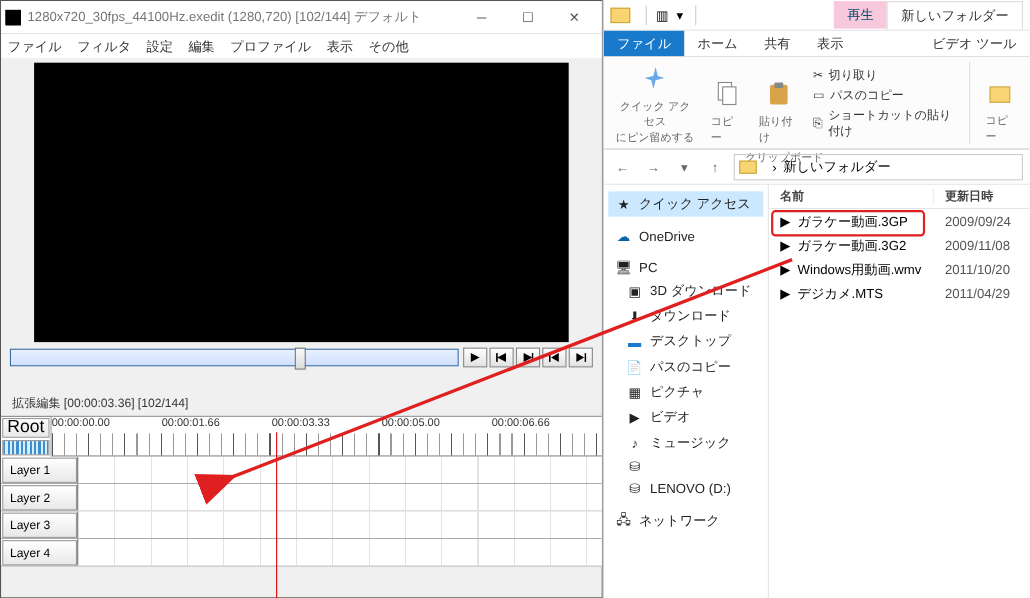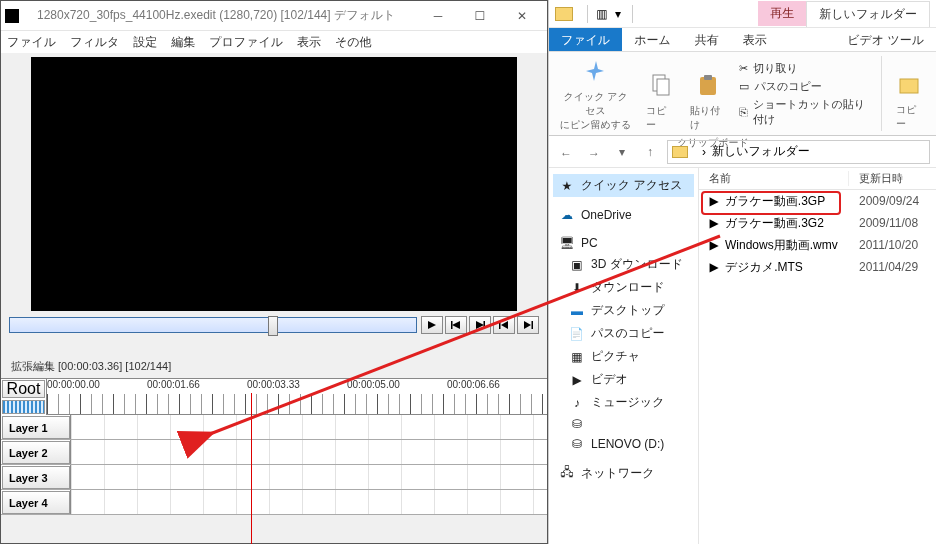--- a/index.html
+++ b/index.html
@@ -1,21 +1,21 @@
 <!DOCTYPE html>
 <html><head>
 <meta charset="utf-8">
 <style>
   * { box-sizing: border-box; margin: 0; padding: 0; font-family: "Yu Gothic UI", "Meiryo", sans-serif; }
   body { width: 936px; height: 544px; background: #fff; font-size: 12px; color: #000; position: relative; }
   .container { display: flex; width: 100%; height: 100%; }
   .left-pane { width: 548px; height: 100%; border: 1px solid #555; background: #f0f0f0; display: flex; flex-direction: column; }
   .titlebar { height: 30px; display: flex; align-items: center; padding: 0 4px; background: #fff; border-bottom: 1px solid #e5e5e5; }
   .titlebar .app-icon { width: 14px; height: 14px; background: #000; border: 1px solid #000; margin-right: 6px; }
-  .titlebar .title-text { flex: 1; font-size: 12px; color: #777; margin-left: 12px; }
+  .titlebar .title-text { flex: 1; font-size: 12px; color: #777; }
   .titlebar .win-btns { display: flex; }
   .titlebar .win-btn { width: 42px; height: 28px; display: flex; align-items: center; justify-content: center; color: #555; font-size: 12px; }
   .menubar { height: 22px; display: flex; align-items: center; padding: 0 6px; background: #fff; gap: 14px; font-size: 12px; color: #333; }
   .menubar span { cursor: default; }
   .video-area { flex: 0 0 262px; background: #f0f0f0; padding: 4px 30px; }
   .video-black { width: 100%; height: 100%; background: #000; }
   .scrubber-row { height: 20px; display: flex; align-items: center; padding: 0 8px; gap: 4px; background: #f0f0f0; }
   .scrubber-track { flex: 1; height: 16px; background: linear-gradient(#e8f0ff,#d0e0ff); border: 1px solid #3b6ea5; position: relative; }
   .scrubber-thumb { position: absolute; left: 258px; top: -2px; width: 10px; height: 20px; background: linear-gradient(#f8f8f8,#ddd); border: 1px solid #777; }
   .play-btns { display: flex; gap: 2px; }
@@ -27,52 +27,52 @@
   .timeline-header { display: flex; height: 36px; }
   .tl-leftcol { width: 68px; border-right: 1px solid #888; display: flex; flex-direction: column; }
   .root-btn { height: 18px; border: 1px solid #999; margin: 1px; background: linear-gradient(#fff,#e8e8e8); font-size: 16px; display: flex; align-items: center; justify-content: center; }
   .audio-meter { flex: 1; border: 1px solid #999; margin: 1px; background: repeating-linear-gradient(90deg,#3b8ed0 0 2px,#dbeeff 2px 4px); }
   .tl-ruler { flex: 1; position: relative; background: #fff; }
   .tl-times { display: flex; height: 15px; font-size: 10px; color: #333; }
   .tl-times span { width: 100px; }
   .tl-ticks { height: 21px; border-bottom: 1px solid #888; background: repeating-linear-gradient(90deg,#999 0 1px,transparent 1px 11px); position: relative; }
   .tl-ticks::before { content:""; position:absolute; inset:0; background: repeating-linear-gradient(90deg,#555 0 1px,transparent 1px 33px); }
   .layer-row { display: flex; height: 25px; border-bottom: 1px solid #aaa; }
-  .layer-label { width: 68px; border: 1px solid #999; margin: 1px 0 0 1px; background: linear-gradient(#fff,#e8e8e8); display: flex; align-items: center; padding-left: 6px; font-size: 11px; font-weight: bold; }
+  .layer-label { width: 68px; border: 1px solid #999; margin: 1px 0 0 1px; background: linear-gradient(#fff,#e8e8e8); display: flex; align-items: center; padding-left: 6px; font-size: 11px; }
   .layer-track { flex: 1; background: repeating-linear-gradient(90deg,#e2e2e2 0 1px,transparent 1px 33px),#fff; border-left: 1px solid #888; }
   .playhead { position: absolute; left: 250px; top: 14px; width: 1px; height: 186px; background: #d00; }
 
   
   .right-pane { flex: 1; height: 100%; background: #fff; border-left: 1px solid #ccc; display: flex; flex-direction: column; }
   .exp-titlebar { height: 28px; display: flex; align-items: center; padding: 0 6px; border-bottom: 1px solid #e5e5e5; }
   .folder-icon { width: 18px; height: 14px; background: #f8d572; border: 1px solid #caa63f; margin-right: 8px; }
   .sep { width: 1px; height: 18px; background: #ccc; margin: 0 6px; }
   .small-icon { width: 16px; height: 14px; display:flex; align-items:center; justify-content:center; }
   .ribbon-tabs { display: flex; height: 24px; align-items: stretch; border-bottom: 1px solid #ddd; }
   .rtab { padding: 4px 12px; font-size: 12px; color: #333; }
   .rtab.active { background: #1979ca; color: #fff; }
-  .rtab.pink { background: #f8c8dc; color: #7f1d1d; }
+  .rtab.pink { background: #f8c8dc; color: #0c4a6e; }
   .ribbon-body { height: 84px; border-bottom: 1px solid #ccc; display: flex; padding: 4px 10px; gap: 14px; background: #fcfcfc; }
   .ribbon-group { display: flex; flex-direction: column; align-items: center; justify-content: flex-end; font-size: 10px; color: #666; }
   .ribbon-big-icon { width: 30px; height: 30px; margin-bottom: 4px; display: flex; align-items: center; justify-content: center; }
   .ribbon-col { display: flex; flex-direction: column; gap: 3px; font-size: 11px; color: #333; }
   .ribbon-row { display: flex; align-items: center; gap: 5px; }
   .ribbon-section { display:flex; flex-direction:column; align-items:center; border-right:1px solid #ddd; padding-right:14px; }
   .ribbon-section .section-label { font-size: 10px; color: #666; margin-top: 4px; }
   .addrbar { height: 32px; display: flex; align-items: center; padding: 0 6px; gap: 6px; border-bottom: 1px solid #e5e5e5; }
   .addr-btn { width: 22px; height: 22px; border-radius: 2px; display: flex; align-items: center; justify-content: center; color: #666; }
   .addr-field { flex: 1; height: 24px; border: 1px solid #ccc; display: flex; align-items: center; padding: 0 4px; gap: 6px; font-size: 12px; }
   .exp-content { flex: 1; display: flex; overflow: hidden; }
   .navpane { width: 150px; border-right: 1px solid #e5e5e5; padding: 6px 4px; overflow-y: auto; }
   .nav-item { display: flex; align-items: center; gap: 6px; padding: 3px 4px 3px 16px; font-size: 12px; color: #222; }
   .nav-item.top { padding-left: 6px; font-weight: 400; }
   .nav-item.selected { background: #cce8ff; }
   .ni-icon { width: 16px; height: 14px; flex: 0 0 16px; display:flex; align-items:center; justify-content:center; }
   .filelist { flex: 1; display: flex; flex-direction: column; }
-  .col-headers { display: flex; height: 22px; border-bottom: 1px solid #e5e5e5; font-size: 11px; color: #444; align-items: center; }
+  .col-headers { display: flex; height: 22px; border-bottom: 1px solid #e5e5e5; font-size: 11px; color: #444; align-items: center; font-weight: bold; }
   .col-name { width: 150px; padding-left: 10px; border-right:1px solid #eee; }
   .col-date { flex: 1; padding-left: 10px; }
   .file-row { display: flex; height: 22px; align-items: center; font-size: 12px; }
   .file-row .fname { width: 150px; padding-left: 8px; display: flex; align-items: center; gap: 4px; }
   .file-row .fdate { flex: 1; padding-left: 10px; color: #555; }
   .file-row.highlight .fname { position: relative; }
   .file-row.highlight .fname .hlbox { position:absolute; left:2px; top:-2px; width:140px; height:24px; border:2px solid #e02020; border-radius:4px; }
   .file-icon { width: 14px; height: 14px; display:flex; align-items:center; justify-content:center; }
 
   

